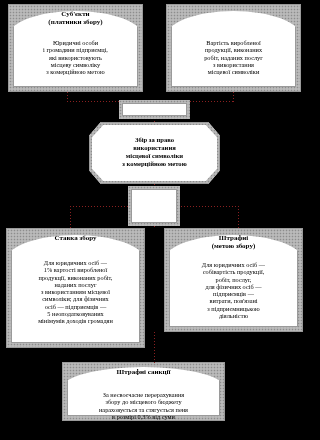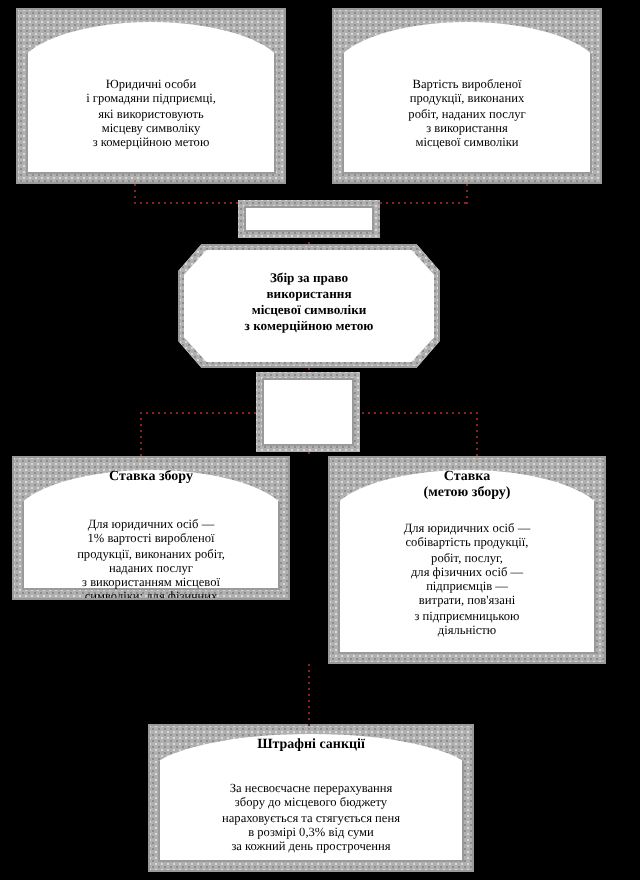--- a/index.html
+++ b/index.html
@@ -95,23 +95,23 @@
     position: absolute;
     left: 0; right: 0;
     text-align: center;
     line-height: 1.16;
     z-index: 4;
   }
 
   
   #node-subject   { left: 8px;   top: 4px;   width: 135px; height: 88px; }
   #node-object    { left: 166px; top: 4px;   width: 135px; height: 88px; }
-  #node-rate      { left: 6px;   top: 228px; width: 139px; height: 72px; }
+  #node-rate      { left: 6px;   top: 228px; width: 139px; height: 120px; }
   #node-sources   { left: 164px; top: 228px; width: 139px; height: 104px; }
-  #node-penalty   { left: 74px;  top: 362px; width: 163px; height: 74px; }
+  #node-penalty   { left: 62px;  top: 362px; width: 163px; height: 59px; }
 
   #node-subject .title, #node-object .title { top: 6px;  font-size: 7px; }
   #node-rate .title                          { top: 6px;  font-size: 7px; }
   #node-sources .title                       { top: 6px;  font-size: 7px; }
   #node-penalty .title                       { top: 6px;  font-size: 7px; }
 
   #node-subject .arc, #node-subject .arcline,
   #node-object  .arc, #node-object  .arcline { top: 6px; }
   #node-rate .arc,  #node-rate .arcline,
   #node-sources .arc, #node-sources .arcline { top: 6px; }
@@ -220,20 +220,24 @@
   <div class="dline v" id="line-rate-down"></div>
   <div class="dline v" id="line-src-down"></div>
 
   <div class="dline v" id="line-pen-down"></div>
 
   <div class="node" id="node-subject">
     <div class="plate tex"></div>
     <div class="arc"></div>
     <div class="arcline"></div>
     <div class="body"></div>
+    <div class="title">
+      <div>Суб'єкти</div>
+      <div>(платники збору)</div>
+    </div>
     <div class="btext">
       <div>Юридичні особи</div>
       <div>і громадяни підприємці,</div>
       <div>які використовують</div>
       <div>місцеву символіку</div>
       <div>з комерційною метою</div>
     </div>
   </div>
 
   <div class="node" id="node-object">
@@ -289,21 +293,21 @@
       <div>мінімумів доходів громадян</div>
     </div>
   </div>
 
   <div class="node" id="node-sources">
     <div class="plate tex"></div>
     <div class="arc"></div>
     <div class="arcline"></div>
     <div class="body"></div>
     <div class="title">
-      <div>Ставка</div>
+      <div>Штрафні</div>
       <div>(метою збору)</div>
     </div>
     <div class="btext">
       <div>Для юридичних осіб —</div>
       <div>собівартість продукції,</div>
       <div>робіт, послуг,</div>
       <div>для фізичних осіб —</div>
       <div>підприємців —</div>
       <div>витрати, пов'язані</div>
       <div>з підприємницькою</div>

